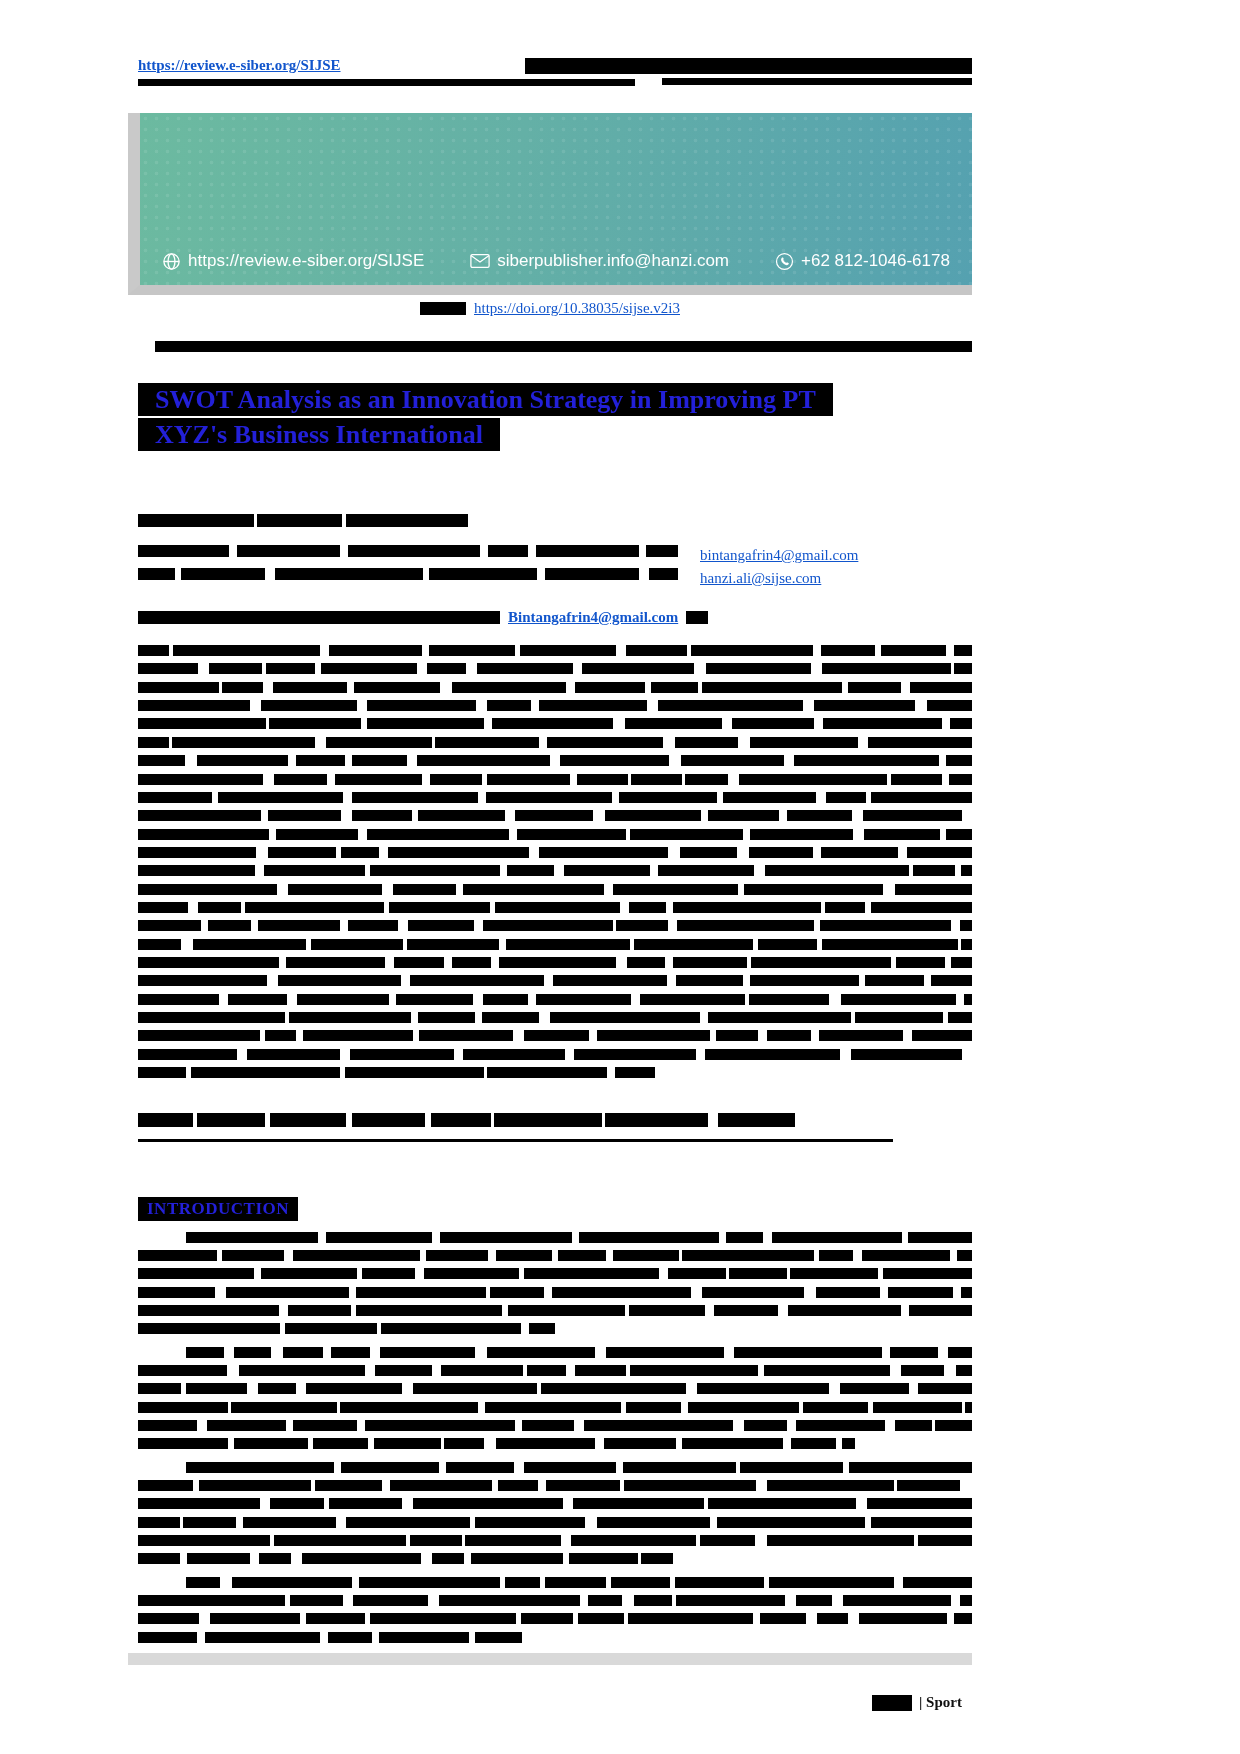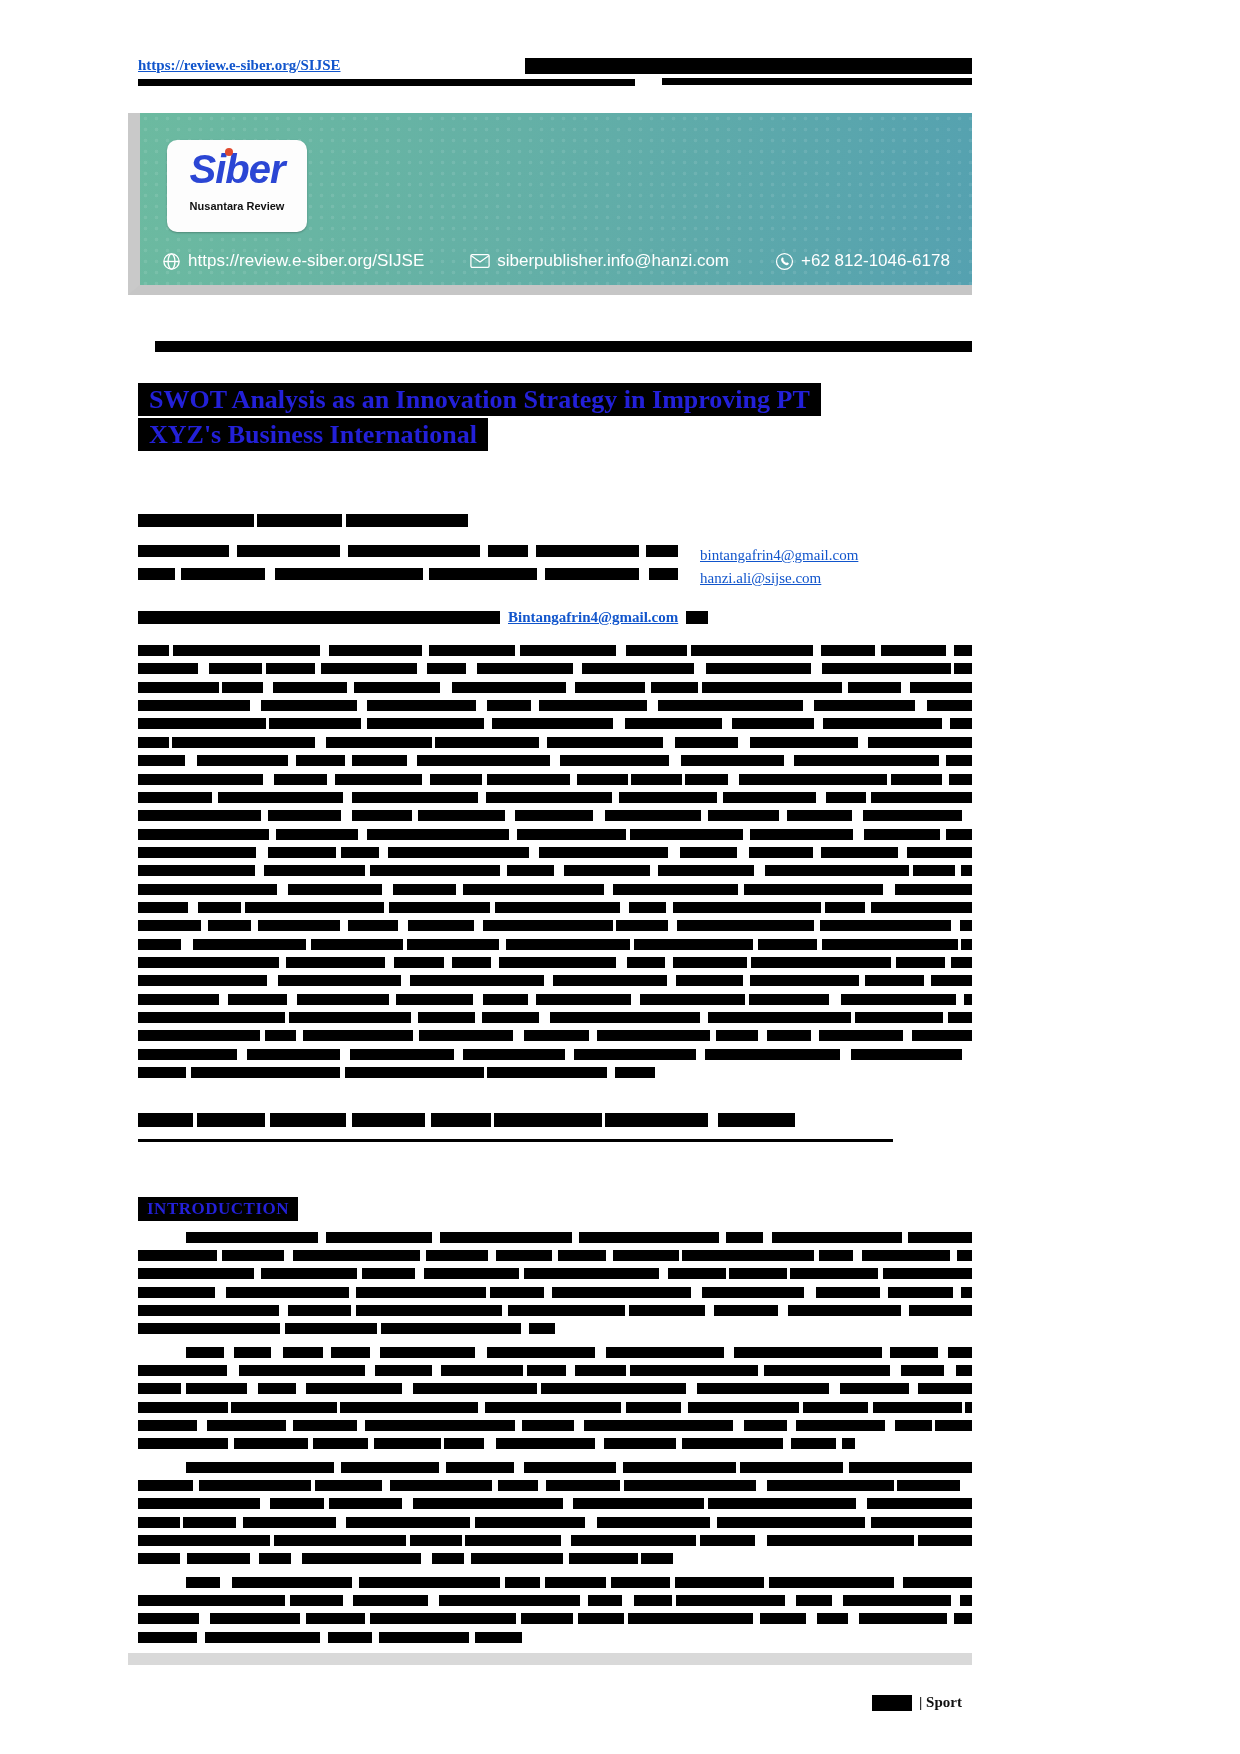--- a/index.html
+++ b/index.html
@@ -31,21 +31,21 @@
                    gap:46px;font-size:17px;align-items:center;}
   .bc-item{display:flex;align-items:center;gap:7px;white-space:nowrap;}
   .bc-item svg{display:block;}
   
   .cite-line{position:absolute;left:128px;width:844px;text-align:center;font-size:15px;}
   .cite-doi{top:300px;}
   .cite-lic{top:319px;font-weight:bold;}
   .inline-red{width:46px;height:13px;vertical-align:-2px;margin-right:8px;}
   
   .art-title{position:absolute;top:383px;left:138px;font-weight:bold;font-size:26px;line-height:31px;}
-  .art-title .tl{display:table;background:#000;color:#2320d8;padding:1px 11px;margin-bottom:2px;}
+  .art-title .tl{display:table;background:#000;color:#2320d8;padding:1px 17px;margin-bottom:2px;}
   .email-link{position:absolute;font-size:15px;text-decoration:underline;}
   .corr-row{position:absolute;top:609px;left:138px;display:flex;align-items:center;gap:8px;}
   .corr-row a{font-size:15px;font-weight:bold;text-decoration:underline;}
   .intro-head{position:absolute;top:1197px;left:138px;background:#000;color:#2320d8;
               font-weight:bold;font-size:17px;padding:2px 9px;letter-spacing:.5px;}
   .foot-bar{position:absolute;top:1653px;left:128px;width:844px;height:12px;background:#d9d9d9;}
   .foot-page{position:absolute;top:1694px;left:872px;display:flex;align-items:center;gap:7px;
              font-size:15px;font-weight:bold;color:#111;}
 </style>
 </head>
@@ -577,25 +577,20 @@
       <div class="red-line" style="top: 1631.6px; left: 138px; width: 384px; height: 11px;">
         <span style="left: 0px; width: 59px;"></span>
         <span style="left: 67px; width: 115px;"></span>
         <span style="left: 190px; width: 44px;"></span>
         <span style="left: 241px; width: 90px;"></span>
         <span style="left: 337px; width: 47px;"></span>
       </div>
     </div>
 
   <div class="banner">
-    <div class="logo-box">
-      <div class="logo-title">Siber</div>
-      <div class="logo-dot"></div>
-      <div class="logo-sub">Nusantara Review</div>
-    </div>
     <div class="banner-titles">
     </div>
     <div class="banner-contacts">
       <div class="bc-item">
         <span>
           <svg width="19" height="19" viewBox="0 0 20 20" fill="none" stroke="#fff" stroke-width="1.4">
             <circle cx="10" cy="10" r="8"></circle>
               <ellipse cx="10" cy="10" rx="3.6" ry="8"></ellipse>
             <line x1="2" y1="10" x2="18" y2="10"></line>
             </svg>
@@ -616,20 +611,23 @@
           <svg width="19" height="19" viewBox="0 0 20 20" fill="none" stroke="#fff" stroke-width="1.3">
             <circle cx="10" cy="10" r="8.4"></circle>
             <path d="M7 6.2 c0.8 -0.9 1.8 -0.6 2 0.4 c0.2 0.8 -0.4 1.3 -0.1 2 c0.5 1.2 1.5 2.2 2.7 2.7 c0.7 0.3 1.2 -0.3 2 -0.1 c1 0.2 1.3 1.2 0.4 2 c-1.4 1.3 -3.6 0.6 -5.5 -1.3 c-1.9 -1.9 -2.8 -4.2 -1.5 -5.7 z" fill="#fff" stroke="none"></path>
             </svg>
         </span>
         <span>+62 812-1046-6178</span>
       </div>
     </div>
   </div>
 
+  <div class="cite-line cite-doi">
+    <span class="red inline-red" id="doi-red" style="width: 46px; height: 13px;"></span><a href="#" style="text-decoration:underline;">https://doi.org/10.38035/sijse.v2i3</a>
+  </div>
 
   <div class="art-title">
     <span class="tl">SWOT Analysis as an Innovation Strategy in Improving PT</span>
     <span class="tl">XYZ's Business International</span>
   </div>
 
   <a class="email-link" href="#" style="top:547px;left:700px;">bintangafrin4@gmail.com</a>
   <a class="email-link" href="#" style="top:570px;left:700px;">hanzi.ali@sijse.com</a>
 
   <div class="corr-row">

